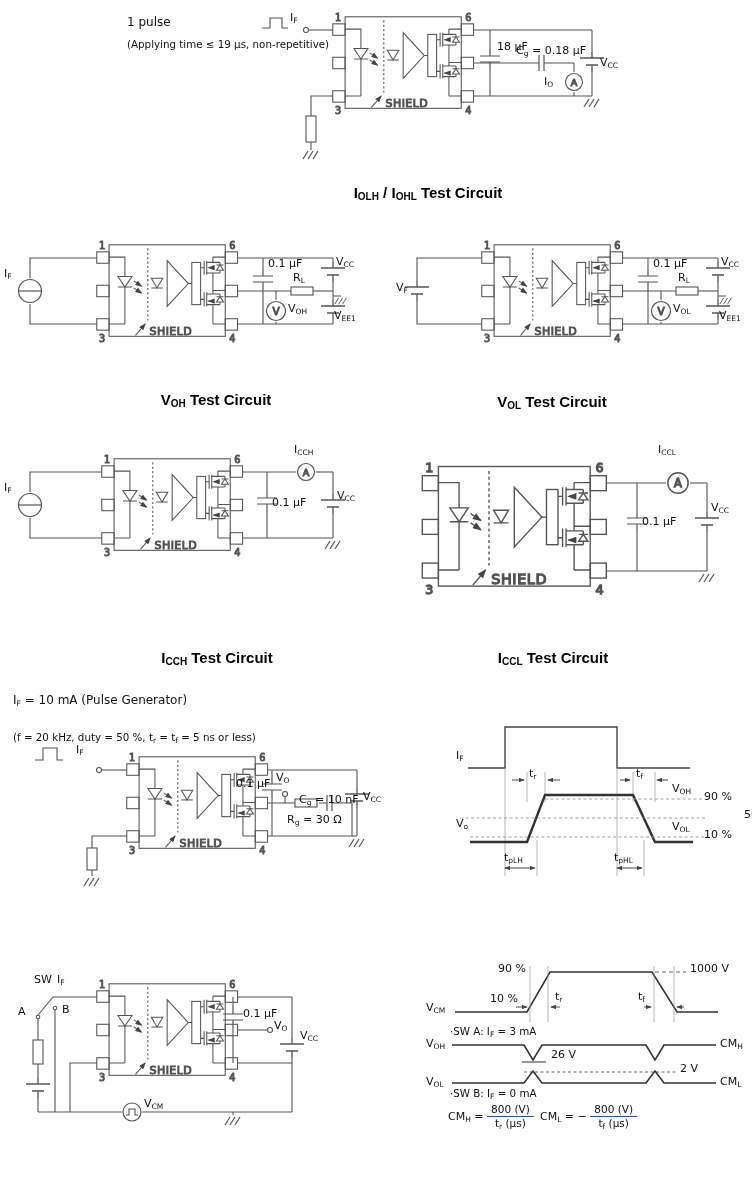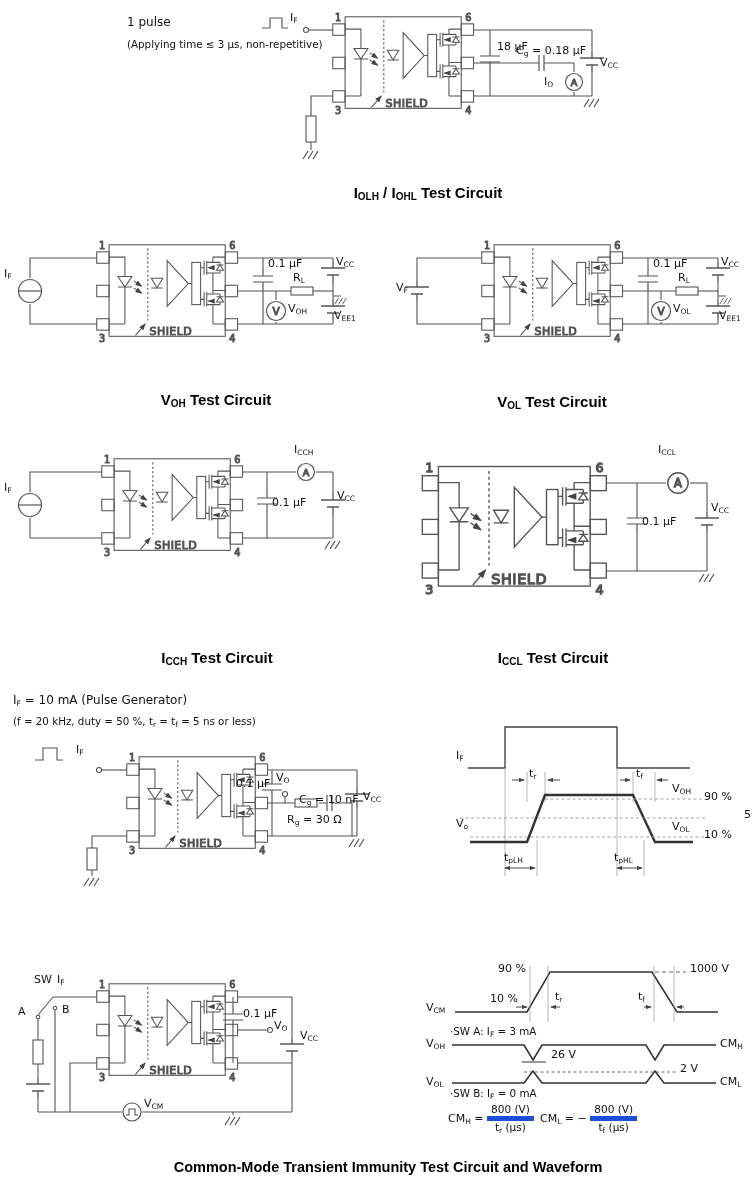--- a/index.html
+++ b/index.html
@@ -8,21 +8,21 @@
   #wires{position:absolute;left:0;top:0;}
   .lbl{position:absolute;font-size:11px;line-height:1.05;white-space:nowrap;color:#111;}
   .lbl sub{font-size:7.5px;vertical-align:-2px;letter-spacing:0;}
   .fs12{font-size:12px;}
   .fs10{font-size:10.3px;}
   .ttl{position:absolute;font-weight:bold;font-size:15px;white-space:nowrap;
        transform:translateX(-50%);color:#000;font-family:"Liberation Sans","DejaVu Sans",sans-serif;}
   .ttl sub{font-size:10px;vertical-align:-2px;font-weight:bold;}
   .ttl14{font-size:14.5px;}
   .frac{display:inline-block;vertical-align:middle;text-align:center;font-size:10.5px;}
-  .frac .num{display:block;border-bottom:5px solid #1d4ed8;padding:0 4px 1px 4px;}
+  .frac .num{display:block;border-bottom:1px solid #1d4ed8;padding:0 4px 1px 4px;}
   .frac .den{display:block;padding-top:1px;}
   .eqp{font-size:11px;vertical-align:middle;}
   svg text{font-family:"DejaVu Sans","Liberation Sans",sans-serif;}
 </style>
 </head>
 <body>
 
 <div id="page">
 
 <svg id="wires" width="752" height="1195" viewBox="0 0 752 1195">
@@ -288,21 +288,21 @@
     <path d="M684,1007 H677" stroke="#333" stroke-width="0.9" marker-end="url(#ah)"></path>
     <path d="M655,972 H686" stroke="#666" stroke-width="1" stroke-dasharray="4 3"></path>
     <polyline points="452,1045 524,1045 533,1060 542,1045 646,1045 655,1060 664,1045 716,1045" stroke="#333" stroke-width="1.6"></polyline>
     <path d="M522,1062 H546" stroke="#333" stroke-width="1"></path>
     <path d="M524,1072 H676" stroke="#666" stroke-width="1" stroke-dasharray="3 2.5"></path>
     <polyline points="452,1083 524,1083 533,1071 542,1083 646,1083 655,1071 664,1083 716,1083" stroke="#333" stroke-width="1.6"></polyline>
   </g>
 </svg>
 
   <div class="lbl fs12" style="left:127px;top:16px"><span>1 pulse</span></div>
-  <div class="lbl fs10" style="left:127px;top:39px"><span>(Applying time ≤ 3 μs, non-repetitive)</span></div>
+  <div class="lbl fs10" style="left:127px;top:39px"><span>(Applying time ≤ 19 μs, non-repetitive)</span></div>
   <div class="lbl" style="left:290px;top:12px"><span>I</span><sub>F</sub></div>
   <div class="lbl" style="left:497px;top:41px"><span>18 μF</span></div>
   <div class="lbl" style="left:516px;top:45px"><span>C</span><sub>g</sub><span> = 0.18 μF</span></div>
   <div class="lbl" style="left:544px;top:76px"><span>I</span><sub>O</sub></div>
   <div class="lbl" style="left:600px;top:57px"><span>V</span><sub>CC</sub></div>
   <div class="ttl" style="left:428px;top:184px"><span>I</span><sub>OLH</sub><span> / </span><span>I</span><sub>OHL</sub><span> Test Circuit</span></div>
 
   <div class="lbl" style="left:4px;top:268px"><span>I</span><sub>F</sub></div>
   <div class="lbl" style="left:268px;top:258px"><span>0.1 μF</span></div>
   <div class="lbl" style="left:336px;top:256px"><span>V</span><sub>CC</sub></div>
@@ -324,21 +324,21 @@
   <div class="lbl" style="left:272px;top:497px"><span>0.1 μF</span></div>
   <div class="lbl" style="left:337px;top:490px"><span>V</span><sub>CC</sub></div>
   <div class="ttl" style="left:217px;top:649px"><span>I</span><sub>CCH</sub><span> Test Circuit</span></div>
 
   <div class="lbl" style="left:658px;top:444px"><span>I</span><sub>CCL</sub></div>
   <div class="lbl" style="left:642px;top:516px"><span>0.1 μF</span></div>
   <div class="lbl" style="left:711px;top:502px"><span>V</span><sub>CC</sub></div>
   <div class="ttl" style="left:553px;top:649px"><span>I</span><sub>CCL</sub><span> Test Circuit</span></div>
 
   <div class="lbl fs12" style="left:13px;top:694px"><span>I</span><sub>F</sub><span> = 10 mA (Pulse Generator)</span></div>
-  <div class="lbl fs10" style="left:13px;top:716px"><span>(f = 20 kHz, duty = 50 %, t</span><sub>r</sub><span> = t</span><sub>f</sub><span> = 5 ns or less)</span></div>
+  <div class="lbl fs10" style="left:13px;top:732px"><span>(f = 20 kHz, duty = 50 %, t</span><sub>r</sub><span> = t</span><sub>f</sub><span> = 5 ns or less)</span></div>
   <div class="lbl" style="left:76px;top:744px"><span>I</span><sub>F</sub></div>
   <div class="lbl" style="left:236px;top:778px"><span>0.1 μF</span></div>
   <div class="lbl" style="left:276px;top:772px"><span>V</span><sub>O</sub></div>
   <div class="lbl" style="left:299px;top:794px"><span>C</span><sub>g</sub><span> = 10 nF</span></div>
   <div class="lbl" style="left:287px;top:814px"><span>R</span><sub>g</sub><span> = 30 Ω</span></div>
   <div class="lbl" style="left:363px;top:791px"><span>V</span><sub>CC</sub></div>
 
   <div class="lbl" style="left:456px;top:750px"><span>I</span><sub>F</sub></div>
   <div class="lbl" style="left:456px;top:818px"><span>V</span><sub>o</sub></div>
   <div class="lbl" style="left:529px;top:768px"><span>t</span><sub>r</sub></div>
@@ -352,21 +352,20 @@
   <div class="lbl" style="left:614px;top:852px"><span>t</span><sub>pHL</sub></div>
 
   <div class="lbl" style="left:34px;top:974px"><span>SW</span></div>
   <div class="lbl" style="left:57px;top:974px"><span>I</span><sub>F</sub></div>
   <div class="lbl" style="left:18px;top:1006px"><span>A</span></div>
   <div class="lbl" style="left:62px;top:1004px"><span>B</span></div>
   <div class="lbl" style="left:144px;top:1098px"><span>V</span><sub>CM</sub></div>
   <div class="lbl" style="left:243px;top:1008px"><span>0.1 μF</span></div>
   <div class="lbl" style="left:274px;top:1020px"><span>V</span><sub>O</sub></div>
   <div class="lbl" style="left:300px;top:1030px"><span>V</span><sub>CC</sub></div>
-  <div class="ttl ttl14" style="left:388px;top:1159px"><span>Common-Mode Transient Immunity Test Circuit and Waveform</span></div>
 
   <div class="lbl" style="left:498px;top:963px"><span>90 %</span></div>
   <div class="lbl" style="left:490px;top:993px"><span>10 %</span></div>
   <div class="lbl" style="left:555px;top:991px"><span>t</span><sub>r</sub></div>
   <div class="lbl" style="left:638px;top:991px"><span>t</span><sub>f</sub></div>
   <div class="lbl" style="left:690px;top:963px"><span>1000 V</span></div>
   <div class="lbl" style="left:426px;top:1002px"><span>V</span><sub>CM</sub></div>
   <div class="lbl fs10" style="left:450px;top:1026px"><span>·SW A: I</span><sub>F</sub><span> = 3 mA</span></div>
   <div class="lbl" style="left:426px;top:1038px"><span>V</span><sub>OH</sub></div>
   <div class="lbl" style="left:551px;top:1049px"><span>26 V</span></div>

